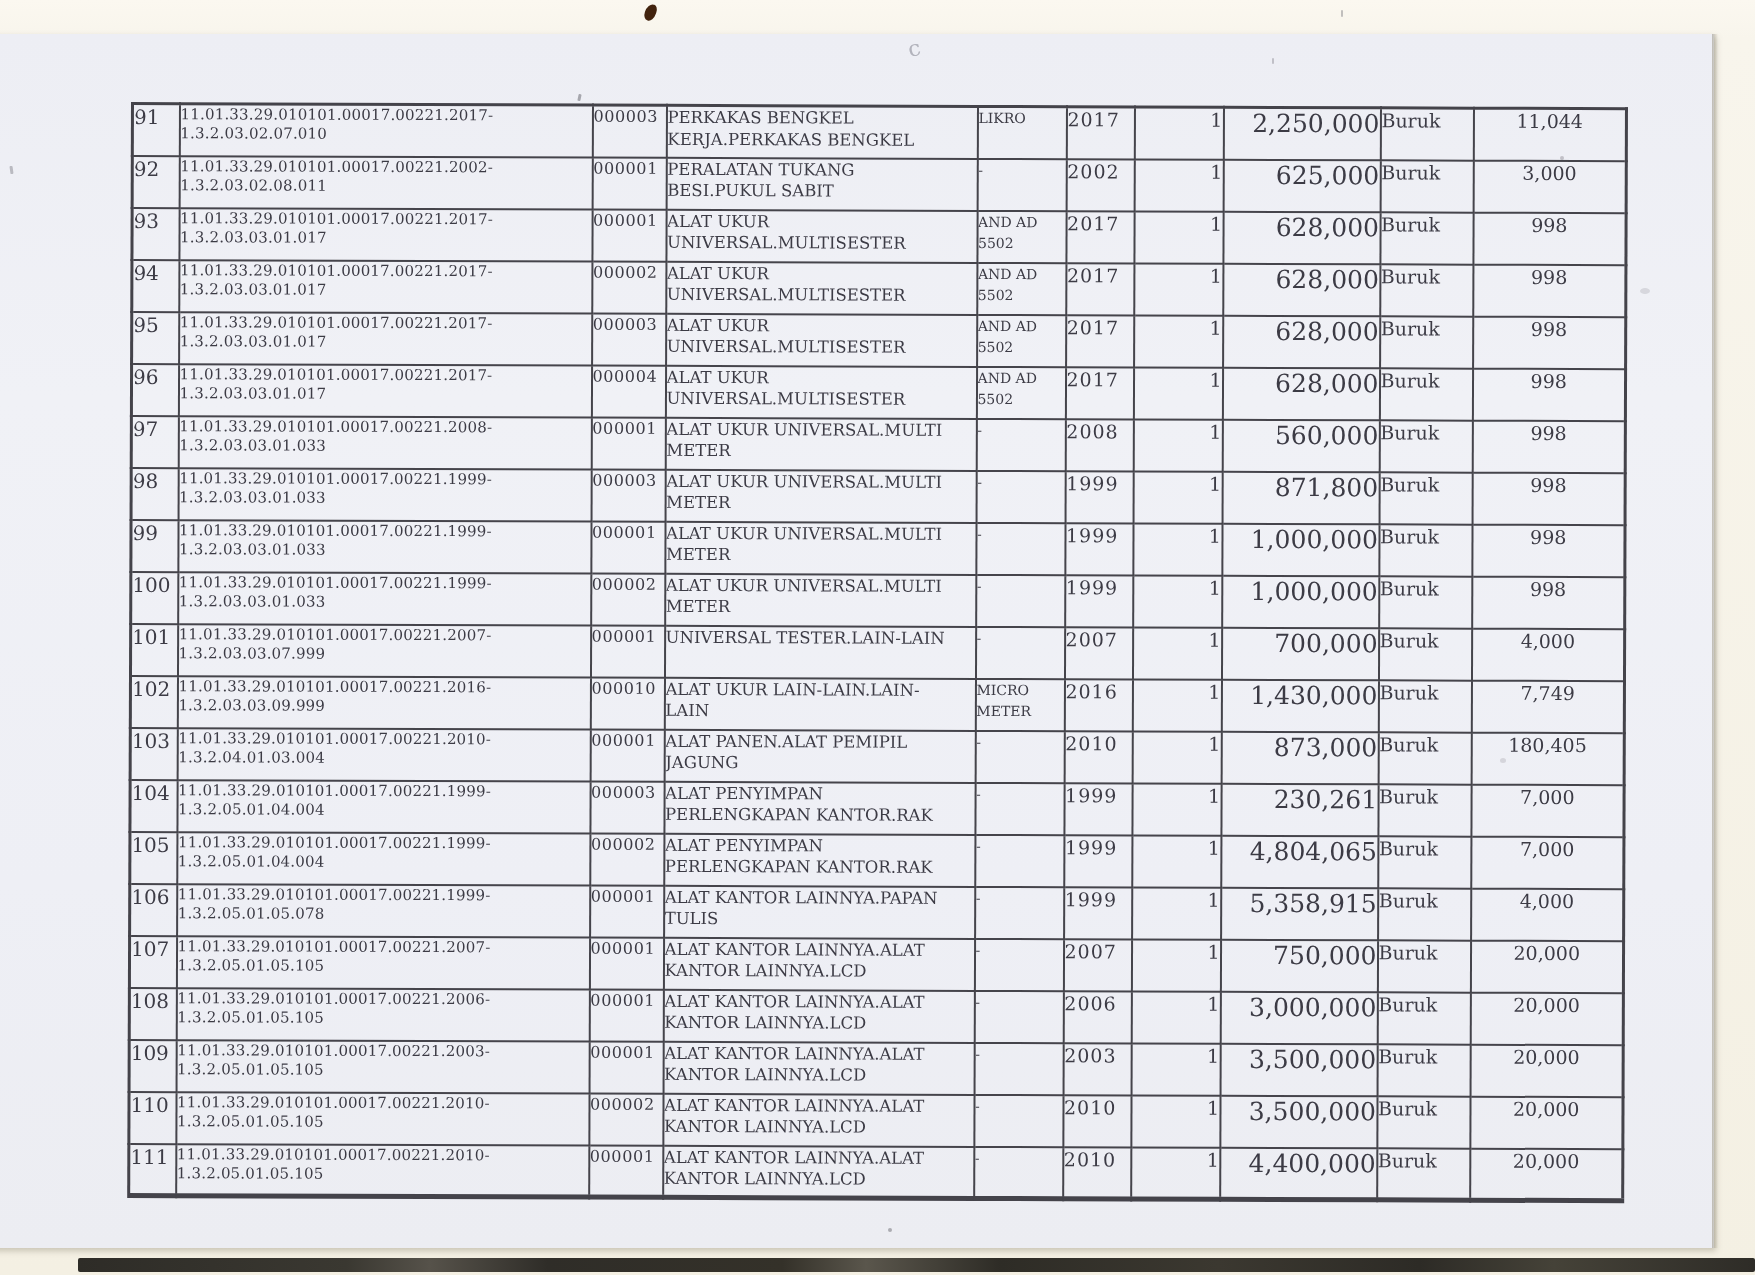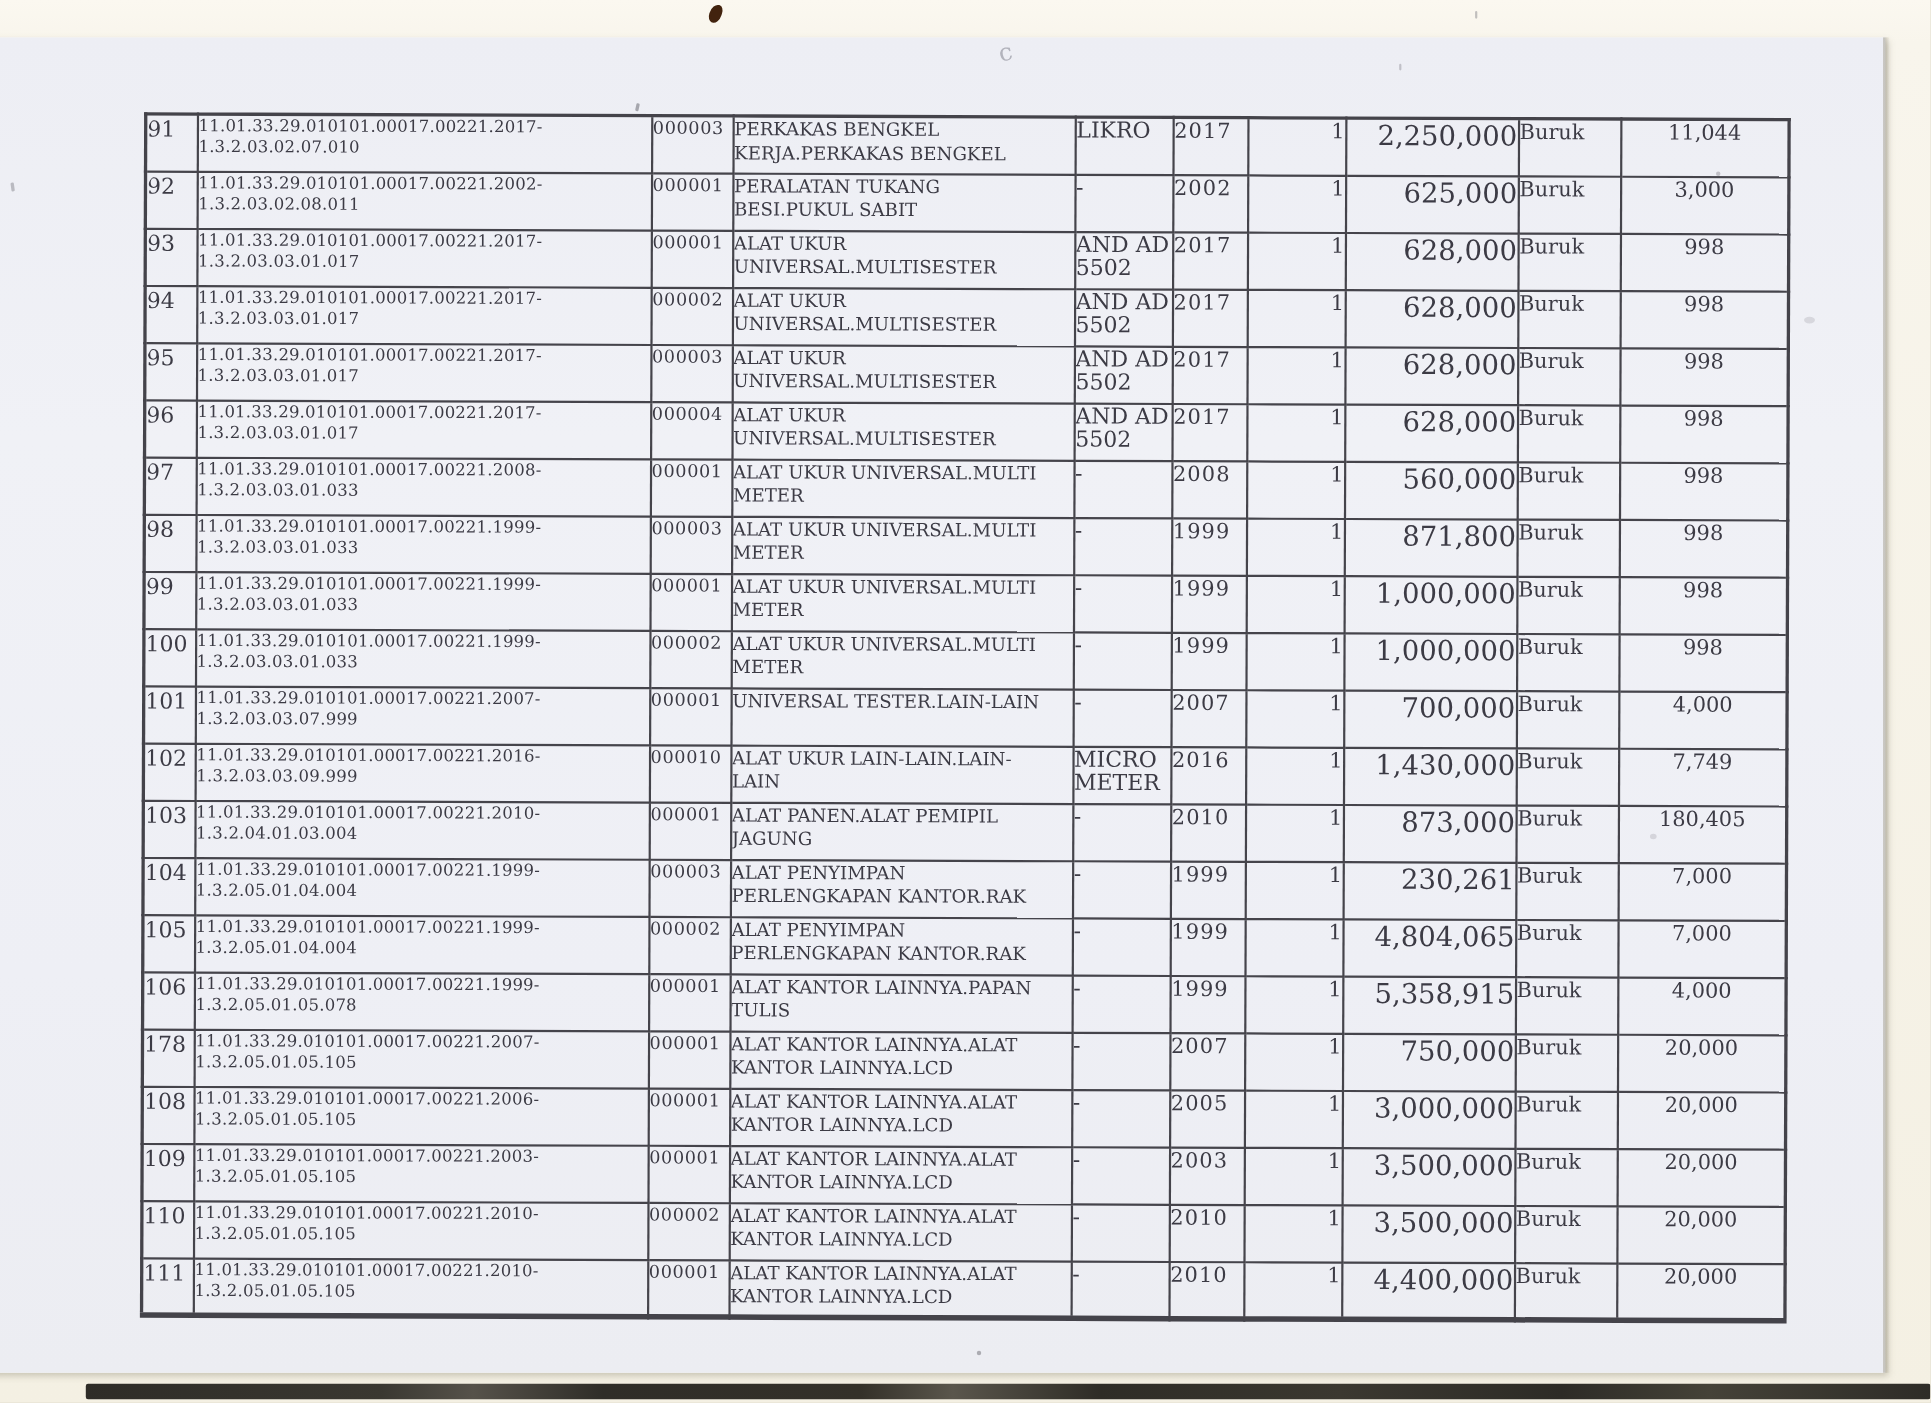--- a/index.html
+++ b/index.html
@@ -26,21 +26,21 @@
   }
   table.asset tr{height:52px;}
   table.asset td{
     border:2px solid #45444b;vertical-align:top;overflow:hidden;
     padding:0;background:transparent;
   }
   .c-no  {font-size:20px;padding:3px 2px 0 9px;border-radius:14px;}
   .c-code{font-size:15px;line-height:19px;letter-spacing:.2px;padding:5px 4px 0 7px;white-space:pre-line;}
   .c-reg {font-size:16px;letter-spacing:.6px;padding:5px 2px 0 5px;}
   .c-name{font-size:16.5px;line-height:21.5px;padding:4px 4px 0 7px;white-space:pre-line;}
-  .c-brand{font-size:20px;line-height:21.5px;padding:4px 2px 0 7px;white-space:pre-line;}
+  .c-brand{font-size:14px;line-height:21.5px;padding:4px 2px 0 7px;white-space:pre-line;}
   .c-year{font-size:19px;letter-spacing:1px;text-align:left;padding:4px 0 0 0;}
   .c-qty {font-size:19px;text-align:right;padding:4px 11px 0 0;}
   .c-value{font-size:25px;text-align:right;padding:4px 7px 0 0;}
   .c-cond{font-size:19px;padding:4px 0 0 24px;margin-top:20px;}
   .c-last{font-size:19px;text-align:center;padding:4px 16px 0 0;}
   .bottom-strip{
     position:absolute;left:78px;top:1258px;width:1677px;height:14px;
     background:linear-gradient(90deg,#2e2c27 0%,#3a3831 16%,#56524a 21%,#2f2d28 28%,#343129 42%,#5a564c 47%,#2e2c26 55%,#3b3830 68%,#2d2b26 80%,#454238 88%,#2e2c27 100%);
     border-radius:2px;
   }
@@ -306,42 +306,42 @@
       <td class="c-name">ALAT KANTOR LAINNYA.PAPAN
 TULIS</td>
       <td class="c-brand">-</td>
       <td class="c-year">1999</td>
       <td class="c-qty">1</td>
       <td class="c-value">5,358,915</td>
       <td class="c-cond">Buruk</td>
       <td class="c-last">4,000</td>
     </tr>
         <tr>
-      <td class="c-no">178</td>
+      <td class="c-no">107</td>
       <td class="c-code">11.01.33.29.010101.00017.00221.2007-
 1.3.2.05.01.05.105</td>
       <td class="c-reg">000001</td>
       <td class="c-name">ALAT KANTOR LAINNYA.ALAT
 KANTOR LAINNYA.LCD</td>
       <td class="c-brand">-</td>
       <td class="c-year">2007</td>
       <td class="c-qty">1</td>
       <td class="c-value">750,000</td>
       <td class="c-cond">Buruk</td>
       <td class="c-last">20,000</td>
     </tr>
         <tr>
       <td class="c-no">108</td>
       <td class="c-code">11.01.33.29.010101.00017.00221.2006-
 1.3.2.05.01.05.105</td>
       <td class="c-reg">000001</td>
       <td class="c-name">ALAT KANTOR LAINNYA.ALAT
 KANTOR LAINNYA.LCD</td>
       <td class="c-brand">-</td>
-      <td class="c-year">2005</td>
+      <td class="c-year">2006</td>
       <td class="c-qty">1</td>
       <td class="c-value">3,000,000</td>
       <td class="c-cond">Buruk</td>
       <td class="c-last">20,000</td>
     </tr>
         <tr>
       <td class="c-no">109</td>
       <td class="c-code">11.01.33.29.010101.00017.00221.2003-
 1.3.2.05.01.05.105</td>
       <td class="c-reg">000001</td>

